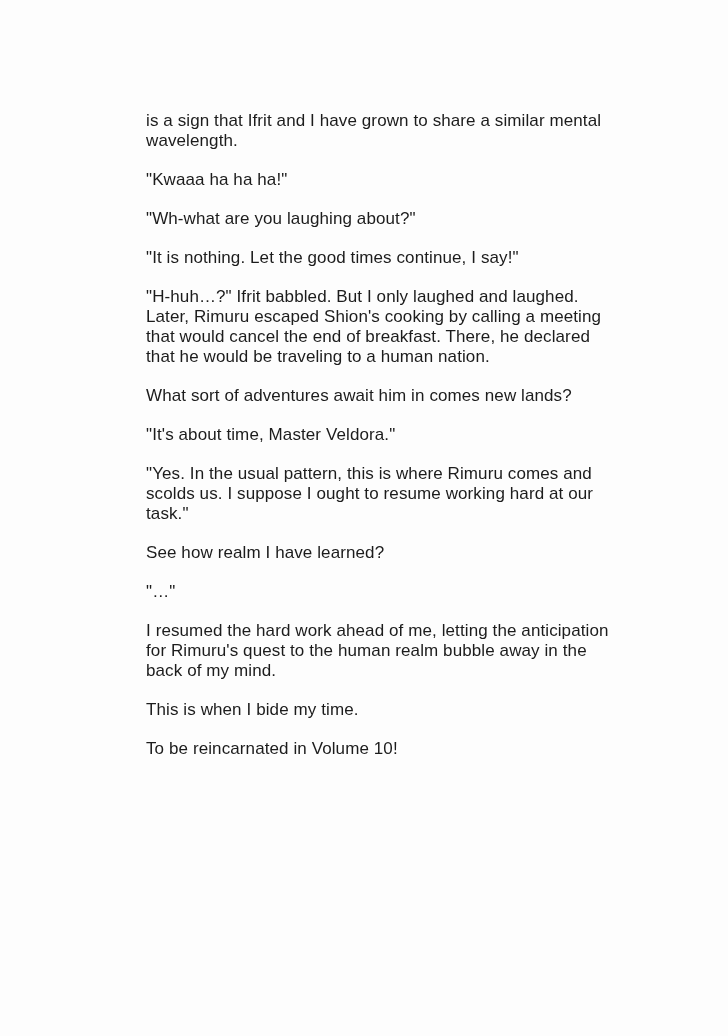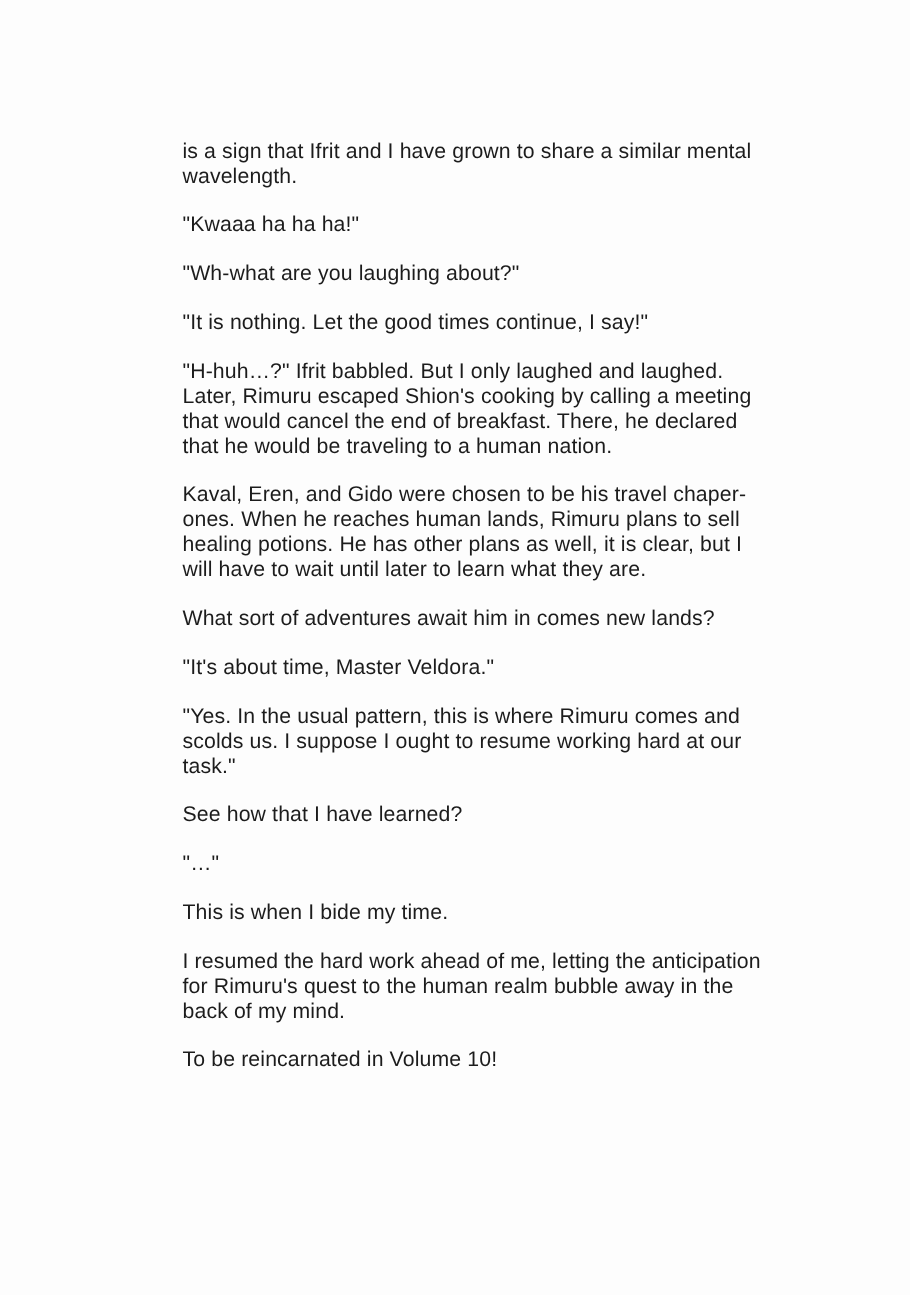--- a/index.html
+++ b/index.html
@@ -37,29 +37,25 @@
 <div class="page">
   <p>is a sign that Ifrit and I have grown to share a similar mental
 wavelength.</p>
   <p>"Kwaaa ha ha ha!"</p>
   <p>"Wh-what are you laughing about?"</p>
   <p>"It is nothing. Let the good times continue, I say!"</p>
   <p>"H-huh…?" Ifrit babbled. But I only laughed and laughed.
 Later, Rimuru escaped Shion's cooking by calling a meeting
 that would cancel the end of breakfast. There, he declared
 that he would be traveling to a human nation.</p>
-  <p>Kaval, Eren, and Gido were chosen to be his travel chaper-
-ones. When he reaches human lands, Rimuru plans to sell
-healing potions. He has other plans as well, it is clear, but I
-will have to wait until later to learn what they are.</p>
   <p>What sort of adventures await him in comes new lands?</p>
   <p>"It's about time, Master Veldora."</p>
   <p>"Yes. In the usual pattern, this is where Rimuru comes and
 scolds us. I suppose I ought to resume working hard at our
 task."</p>
-  <p>See how that I have learned?</p>
+  <p>See how realm I have learned?</p>
   <p>"…"</p>
-  <p>This is when I bide my time.</p>
   <p>I resumed the hard work ahead of me, letting the anticipation
 for Rimuru's quest to the human realm bubble away in the
 back of my mind.</p>
+  <p>This is when I bide my time.</p>
   <p class="ending-note">To be reincarnated in Volume 10!</p>
 </div>
 
 </body></html>

